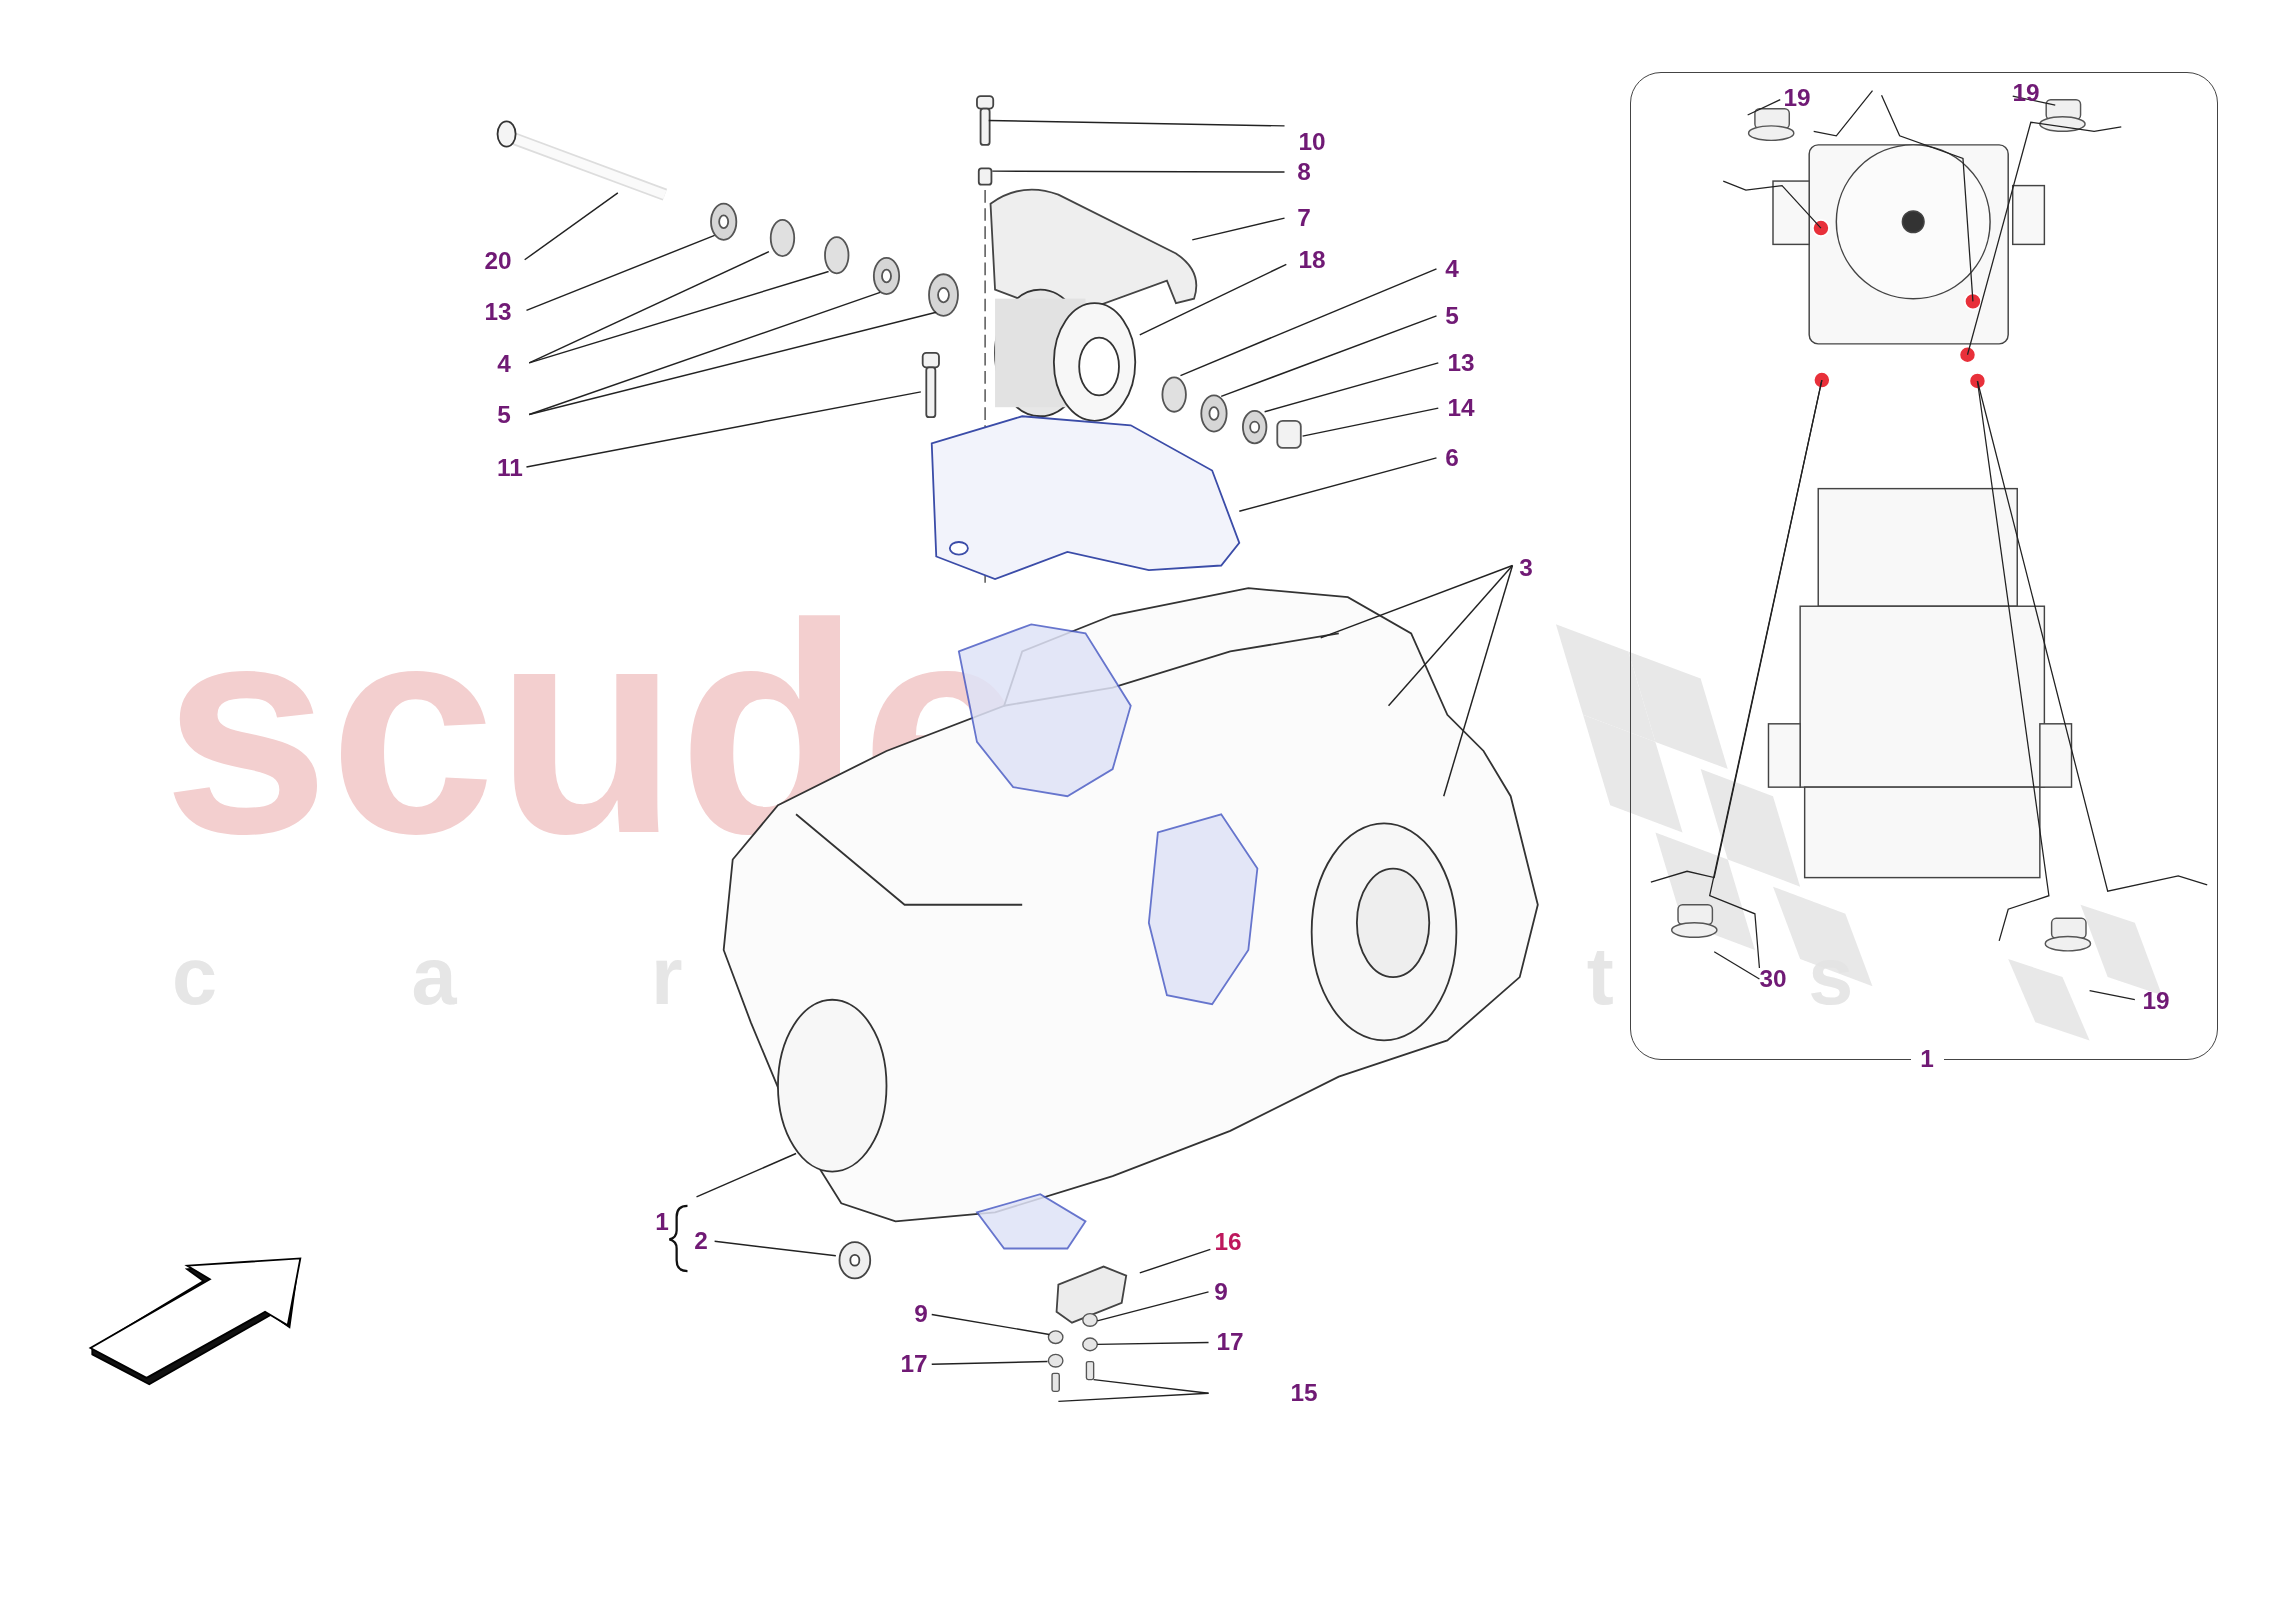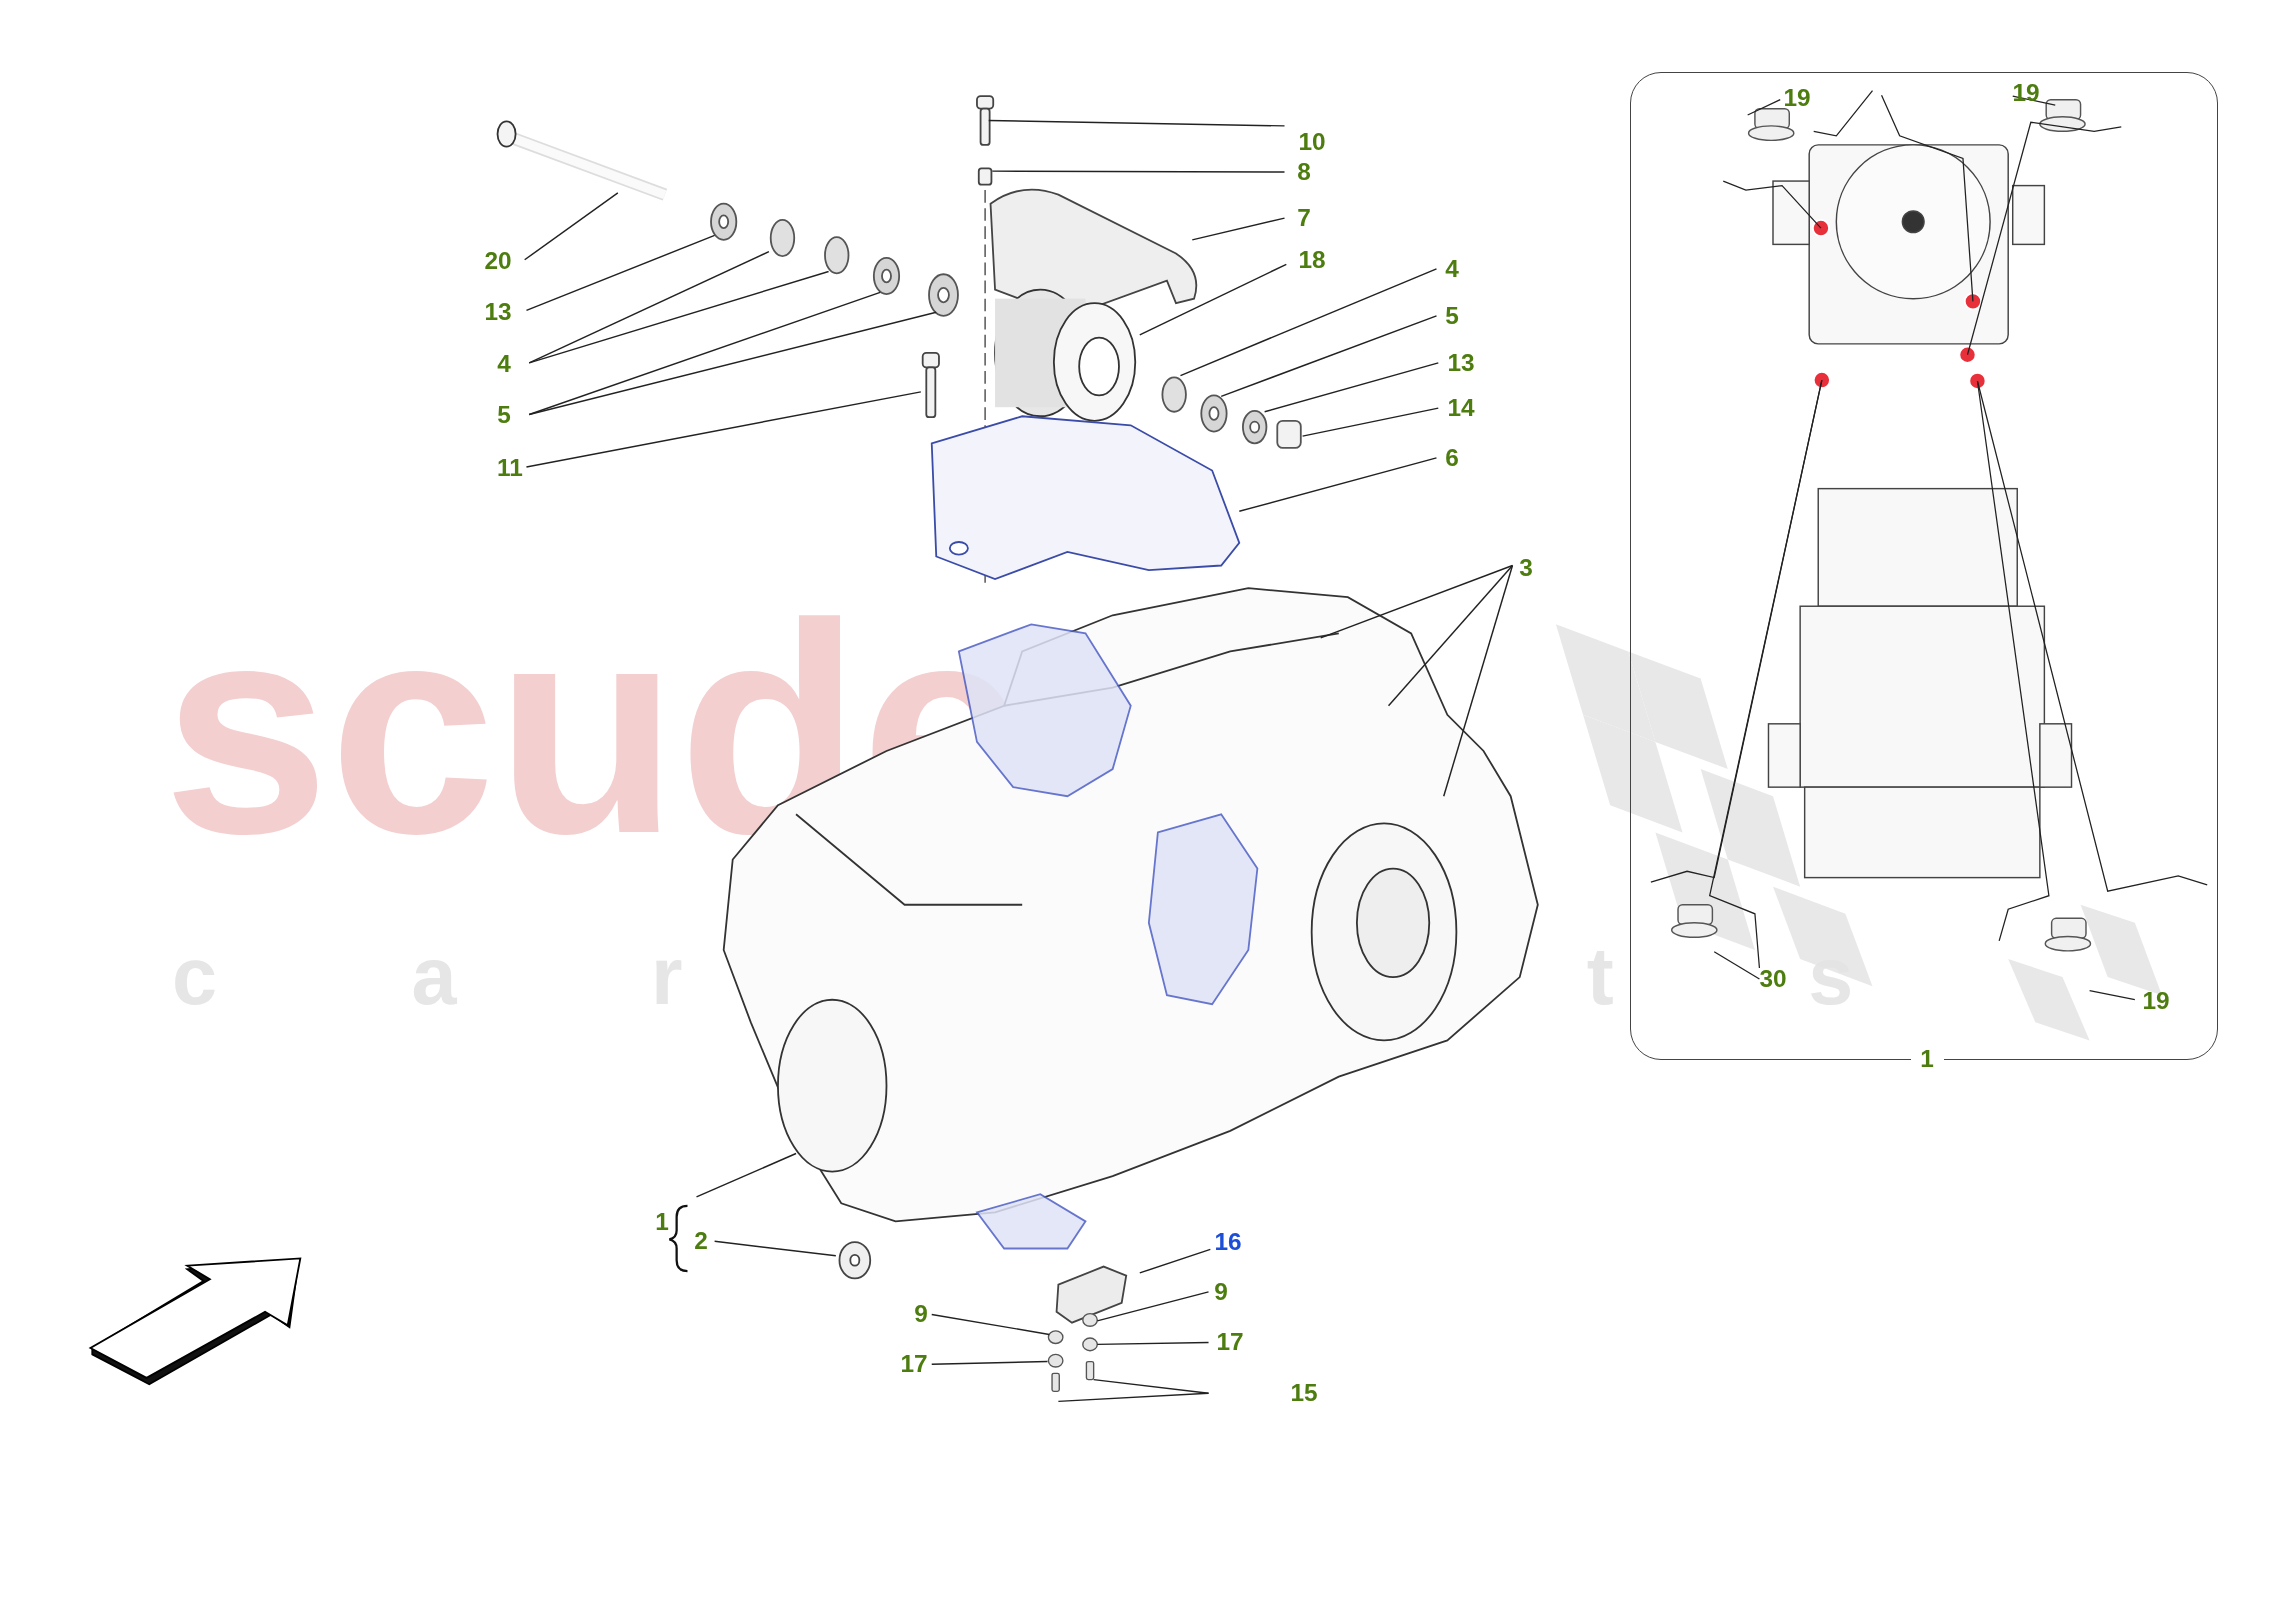--- a/index.html
+++ b/index.html
@@ -1,21 +1,21 @@
 <!DOCTYPE html>
 <html style="font-size:14.5px"><head>
 <meta charset="utf-8">
 <style>
   html,body{margin:0;padding:0;background:#ffffff;}
   body{width:2285px;height:1615px;position:relative;overflow:hidden;font-family:"Liberation Sans",sans-serif;}
   .wm-text{position:absolute;font-family:"Liberation Sans",sans-serif;font-weight:700;color:#f3cfcf;letter-spacing:0;line-height:1;}
   .wm-sub{position:absolute;font-family:"Liberation Sans",sans-serif;font-weight:700;color:#e6e6e6;line-height:1;}
   svg{position:absolute;left:0;top:0;}
-  .lbl{position:absolute;font-family:"Liberation Sans",sans-serif;font-size:24.4px;font-weight:700;color:#4d7c0f;line-height:1;transform:translate(-50%,-50%);white-space:nowrap;}
-  .lbl.blue{color:#1d4ed8;}
+  .lbl{position:absolute;font-family:"Liberation Sans",sans-serif;font-size:24.4px;font-weight:700;color:#701a75;line-height:1;transform:translate(-50%,-50%);white-space:nowrap;}
+  .lbl.blue{color:#be185d;}
   .inset{position:absolute;left:1630px;top:72px;width:588px;height:988px;border:1.8px solid #444;border-radius:31px;box-sizing:border-box;}
 </style>
 </head>
 <body>
 
 <div class="wm-text" style="left:163px;top:579px;font-size:299px;">scuderia</div>
 <div class="wm-sub" style="left:172px;top:936px;font-size:81px;letter-spacing:86px;">c a r   p a r t s</div>
 
 <svg width="2285" height="1615" viewBox="0 0 2526 1785">
 

